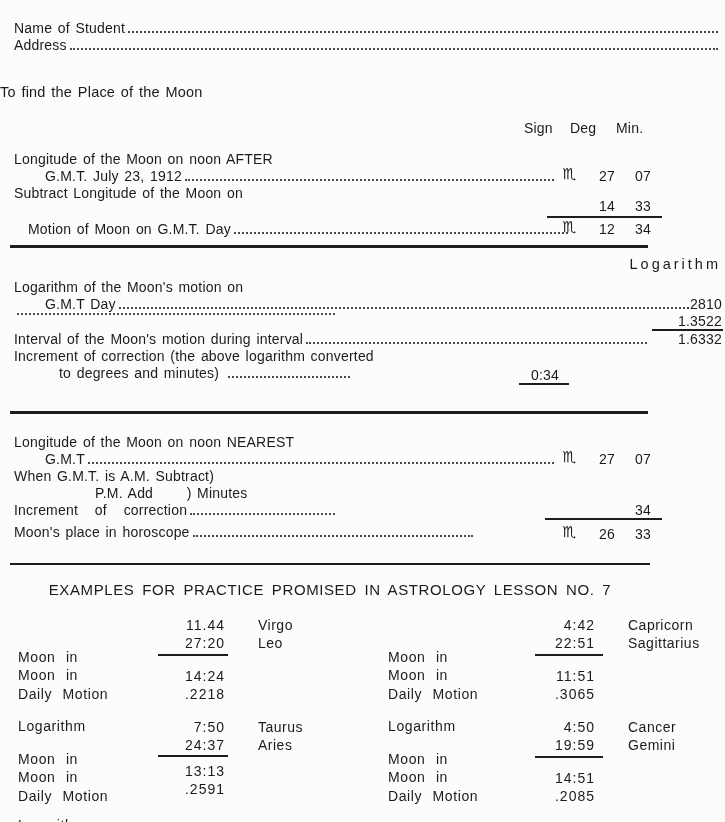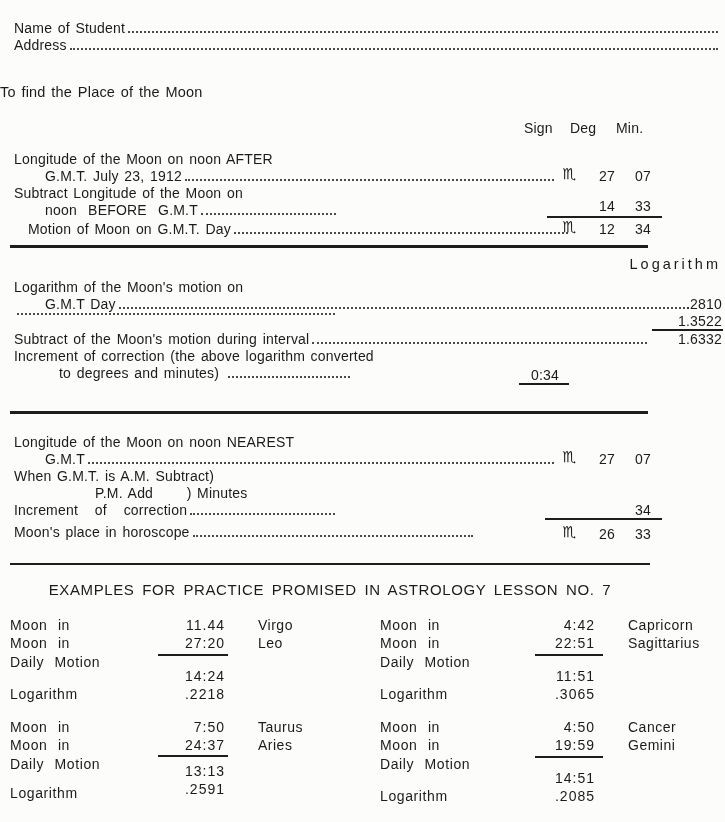--- a/index.html
+++ b/index.html
@@ -38,21 +38,21 @@
   .col-deg{position:absolute;left:592px;width:30px;text-align:center;}
   .col-min{position:absolute;left:628px;width:30px;text-align:center;}
   .col-log{position:absolute;left:650px;width:72px;text-align:right;}
   
   .line{position:absolute;background:#1d1d1d;}
   .hdr{font-size:14.5px;}
   .spaced{letter-spacing:3px;}
   
   .ex-title{position:absolute;left:0;width:660px;text-align:center;font-size:15px;letter-spacing:0.6px;word-spacing:3px;}
   .ex-block{position:absolute;width:350px;height:90px;}
-  .ex-label{position:absolute;left:0;word-spacing:6px;letter-spacing:0.6px;white-space:pre;}
+  .ex-label{position:absolute;left:8px;word-spacing:6px;letter-spacing:0.6px;white-space:pre;margin-top:32px;}
   .ex-value{position:absolute;left:130px;width:85px;text-align:right;letter-spacing:1px;}
   .ex-sign{position:absolute;left:248px;letter-spacing:0.5px;}
   .ex-r1{top:0;}
   .ex-r2{top:18px;}
   .ex-daily{top:37px;}
   .ex-dval{top:51px;}
   .ex-log{top:69px;}
 </style>
 </head>
 <body>
@@ -77,24 +77,20 @@
   <div class="abs pre" style="top:151px;left:14px">Longitude of the Moon on noon AFTER</div>
   <div class="dotrow" style="top:168px;left:45px;width:510px">
     <span class="pre">G.M.T. July 23, 1912</span>
     <span class="leader"></span>
   </div>
   <span class="col-sign" style="top:166px">♏</span>
   <span class="col-deg" style="top:168px">27</span>
   <span class="col-min" style="top:168px">07</span>
 
   <div class="abs pre" style="top:185px;left:14px">Subtract Longitude of the Moon on</div>
-  <div class="dotrow" style="top:202px;left:45px;width:292px">
-    <span class="pre">noon  BEFORE  G.M.T</span>
-    <span class="leader"></span>
-  </div>
   <span class="col-deg" style="top:198px">14</span>
   <span class="col-min" style="top:198px">33</span>
   <div class="line" style="top:216px;left:547px;width:115px;height:2px"></div>
 
   <div class="dotrow" style="top:221px;left:28px;width:541px">
     <span class="pre">Motion of Moon on G.M.T. Day</span>
     <span class="leader"></span>
   </div>
   <span class="col-sign" style="top:219px">♏</span>
   <span class="col-deg" style="top:221px">12</span>
@@ -111,21 +107,21 @@
   </div>
   <span class="col-log" style="top:296px">.2810</span>
 
   <div class="dotrow" style="top:313px;left:14px;width:322px">
     <span class="leader"></span>
   </div>
   <span class="col-log" style="top:313px">1.3522</span>
   <div class="line" style="top:329px;left:652px;width:71px;height:2px"></div>
 
   <div class="dotrow" style="top:331px;left:14px;width:634px">
-    <span class="pre">Subtract of the Moon's motion during interval</span>
+    <span class="pre">Interval of the Moon's motion during interval</span>
     <span class="leader"></span>
   </div>
   <span class="col-log" style="top:331px">1.6332</span>
 
   <div class="abs pre" style="top:348px;left:14px">Increment of correction (the above logarithm converted</div>
   <div class="dotrow" style="top:365px;left:59px;width:292px">
     <span class="pre">to degrees and minutes) </span>
     <span class="leader"></span>
   </div>
   <span class="abs" style="top:367px;left:522px;width:46px;text-align:center">0:34</span>

